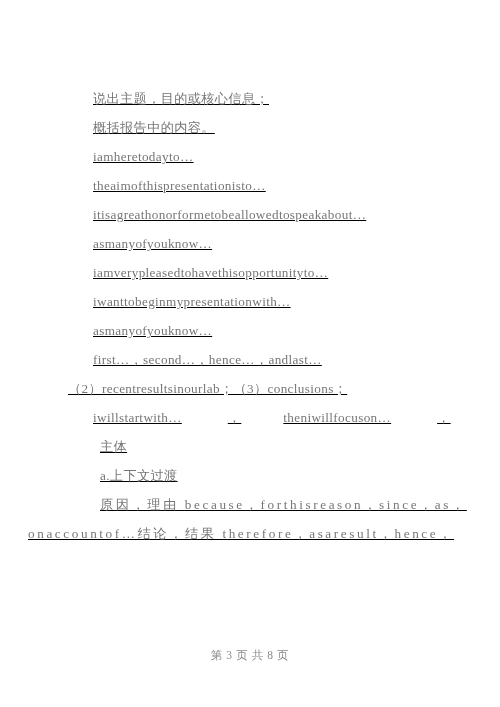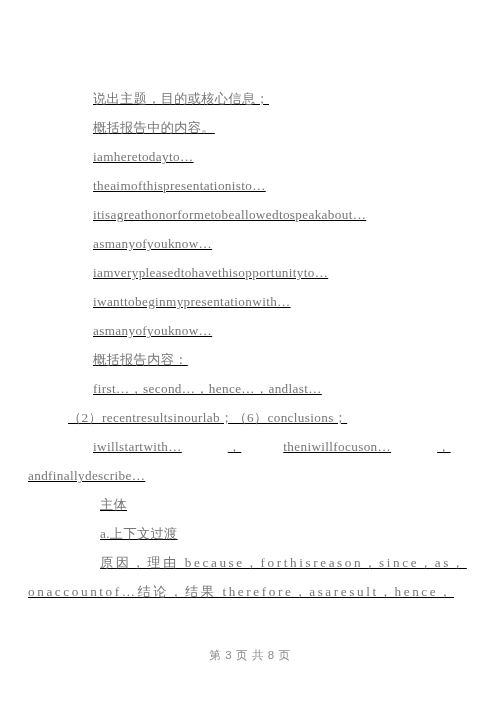--- a/index.html
+++ b/index.html
@@ -64,46 +64,44 @@
   }
   .footer {
     position: absolute;
     left: 0;
     right: 0;
     top: 648px;
     text-align: center;
     color: #8a8a8a;
     font-size: 11.5px;
     letter-spacing: 0.6px;
-    font-family: Liberation Sans, sans-serif;
+    font-family: Liberation Serif, serif;
   }
 </style>
 </head>
 <body>
 
 <div class="page">
 
   <div class="doc-body">
 
     <div class="line ind">说出主题，目的或核心信息；</div>
     <div class="line ind">概括报告中的内容。</div>
     <div class="line ind">iamheretodayto…</div>
     <div class="line ind">theaimofthispresentationisto…</div>
     <div class="line ind">itisagreathonorformetobeallowedtospeakabout…</div>
     <div class="line ind">asmanyofyouknow…</div>
     <div class="line ind">iamverypleasedtohavethisopportunityto…</div>
     <div class="line ind">iwanttobeginmypresentationwith…</div>
     <div class="line ind">asmanyofyouknow…</div>
-    <div class="line ind">概括报告内容：</div>
     <div class="line ind">first…，second…，hence…，andlast…</div>
-    <div class="line flush">（2）recentresultsinourlab；（6）conclusions；</div>
+    <div class="line flush">（2）recentresultsinourlab；（3）conclusions；</div>
 
     <div class="line spread"><span>iwillstartwith…</span><span class="gap-wide"></span><span>，</span><span class="gap-mid"></span><span>theniwillfocuson…</span><span class="gap-wide"></span><span>，</span></div>
 
-    <div class="line flush0">andfinallydescribe…</div>
     <div class="line ind2">主体</div>
     <div class="line ind2">a.上下文过渡</div>
     <div class="line ind2 cjk-spread">原因，理由 because，forthisreason，since，as，</div>
     <div class="line flush0 cjk-spread">onaccountof…结论，结果 therefore，asaresult，hence，</div>
 
   </div>
 
   <div class="footer">第 3 页  共 8 页</div>
 
 </div>

